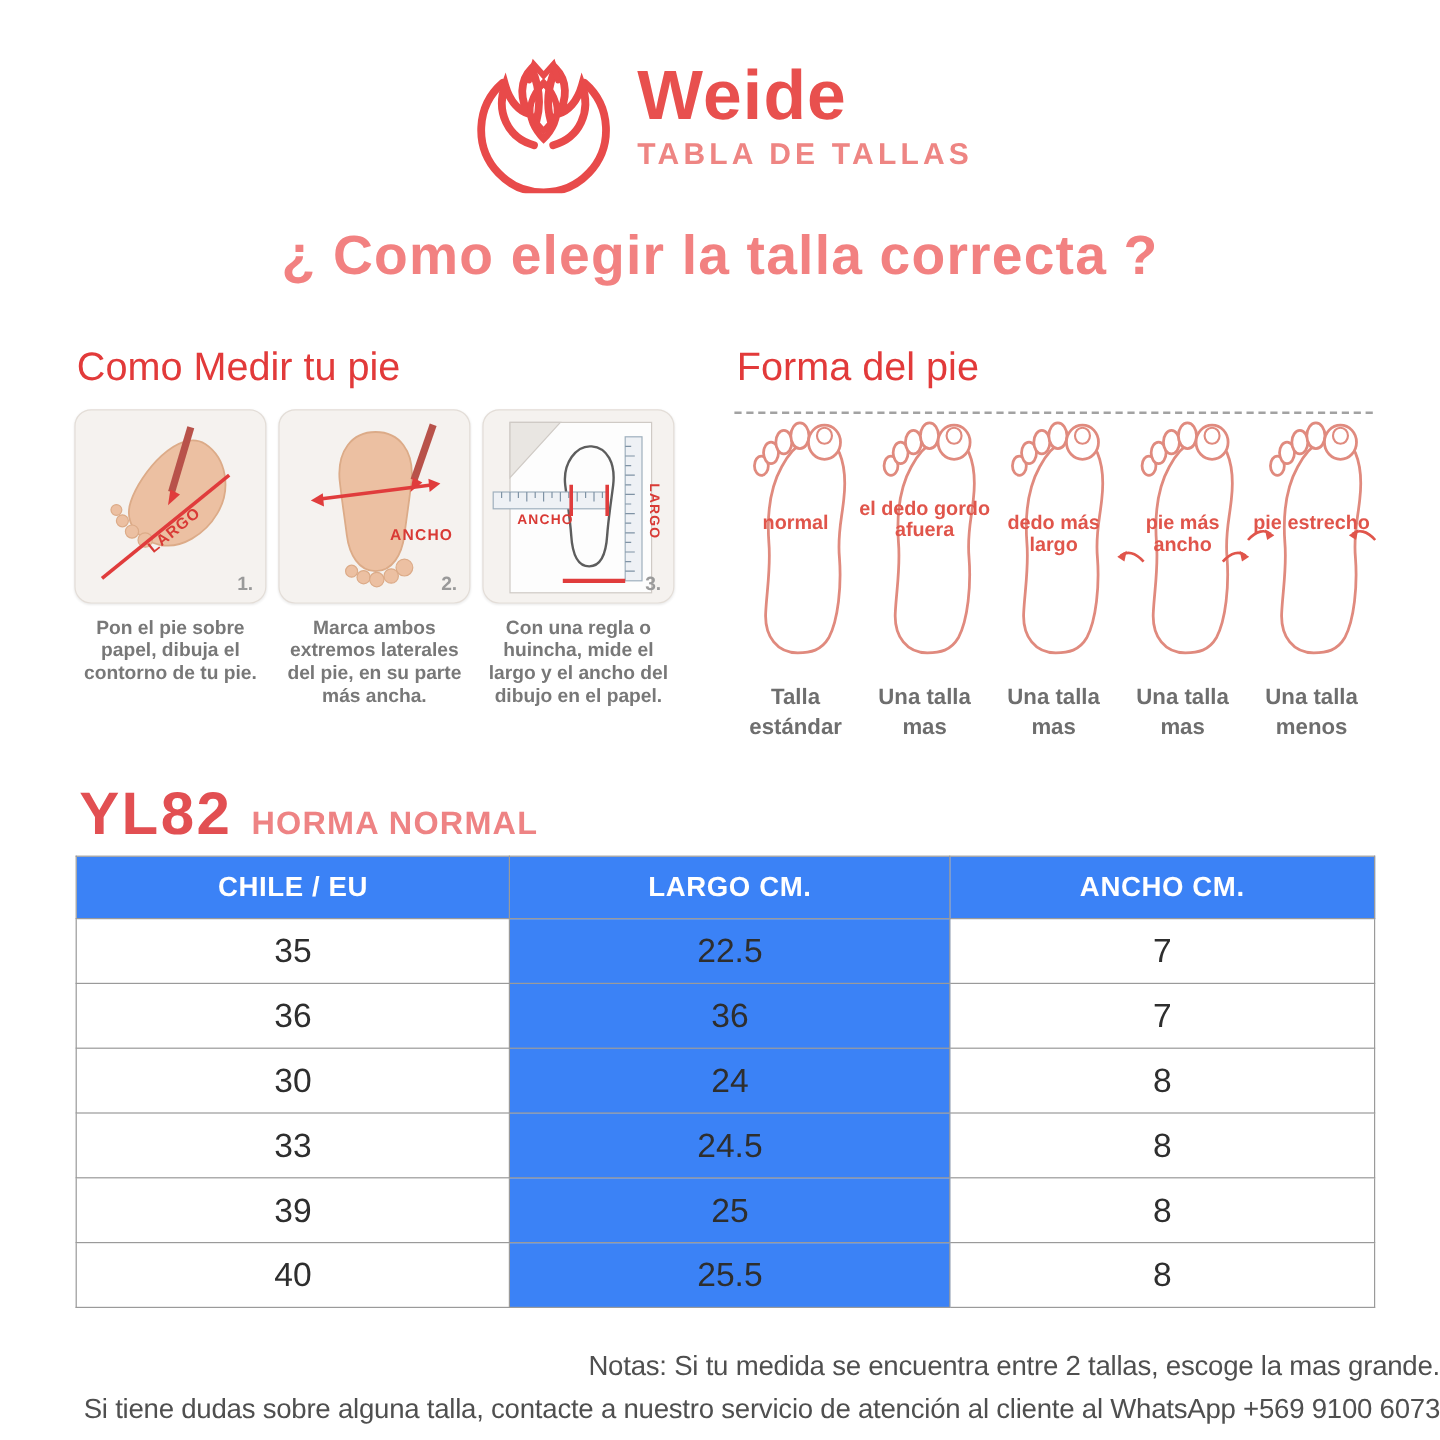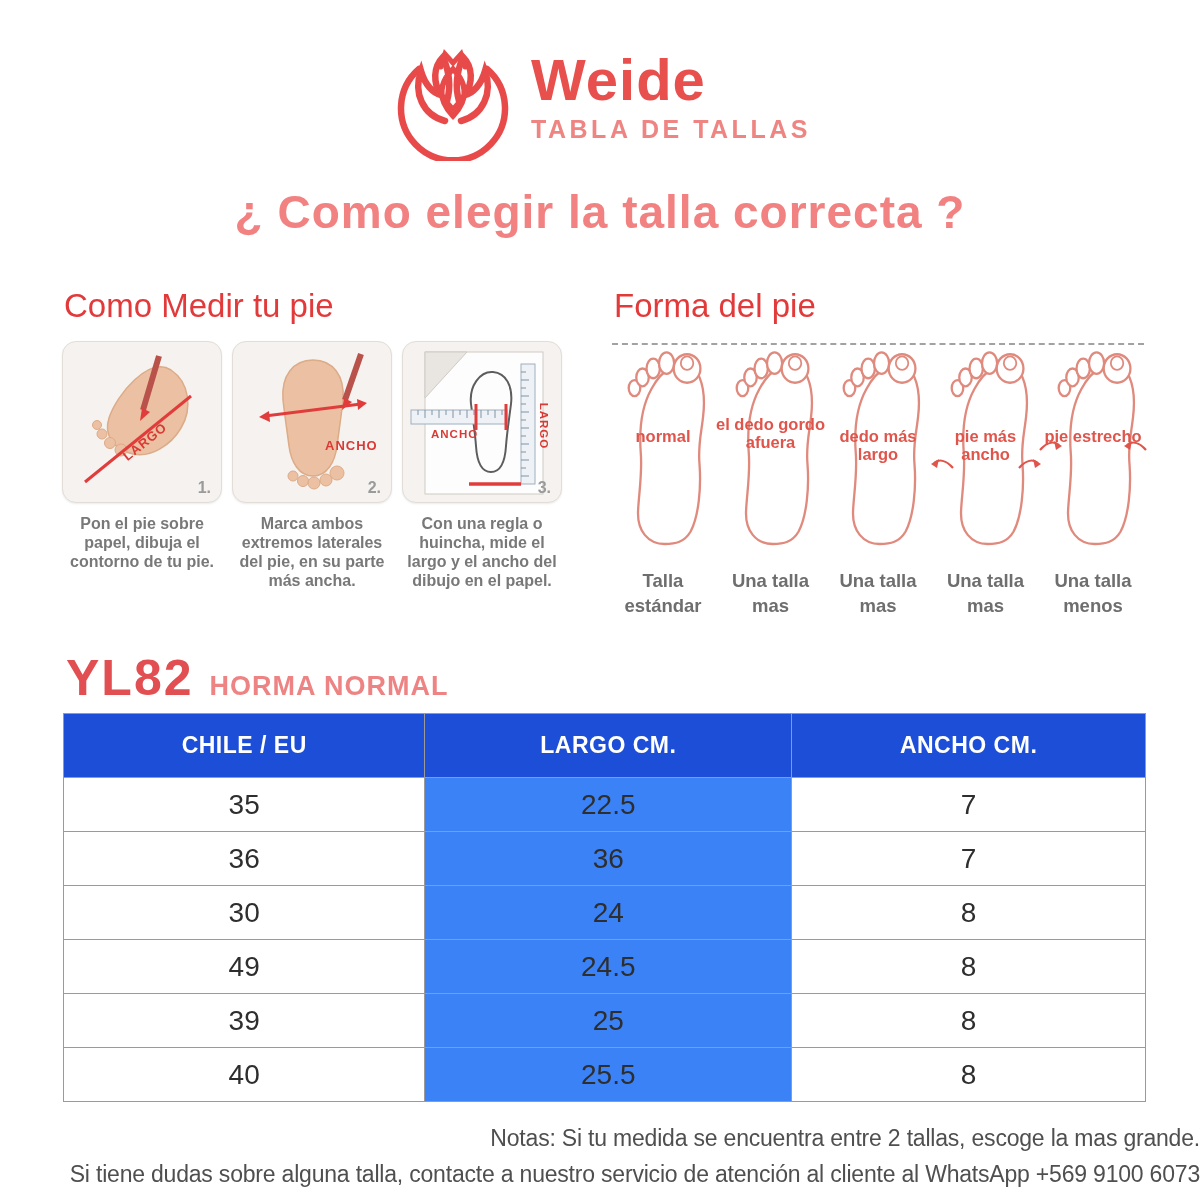--- a/index.html
+++ b/index.html
@@ -46,21 +46,21 @@
   .arrow { position:absolute; width:24px; height:14px; }
   .feet-captions { display:flex; justify-content:space-between; margin-top:10px; }
   .feet-caption { width:102px; text-align:center; font-size:18.5px; font-weight:700; color:#6e6e6e; line-height:1.35; }
 
   
   .size-head { position:absolute; left:66px; top:634px; display:flex; align-items:baseline; gap:16px; }
   .model { font-size:50px; font-weight:700; color:#e24f52; letter-spacing:2px; }
   .model-sub { font-size:27px; font-weight:700; color:#ee8384; letter-spacing:1px; }
   .table-wrap { position:absolute; left:63px; top:698px; width:1083px; }
   table.size { width:100%; border-collapse:collapse; table-layout:fixed; }
-  table.size th { height:64px; background:#1d4ed8; color:#ffffff; font-size:23px; font-weight:700;
+  table.size th { height:52px; background:#3b82f6; color:#ffffff; font-size:23px; font-weight:700;
     letter-spacing:0.5px; border:1px solid #9a9a9a; }
   table.size td { height:54px; font-size:28px; color:#2e2e2e; text-align:center;
     border:1px solid #9a9a9a; background:#ffffff; }
   table.size td.hl { background:#3b82f6; }
 
   
   .notes { position:absolute; top:1106px; left:0; right:0; text-align:right;
     color:#4f4f4f; font-size:23px; line-height:1.55; letter-spacing:-0.2px; }
 </style>
 </head>
@@ -261,21 +261,21 @@
           <td>36</td>
           <td class="hl">36</td>
           <td>7</td>
         </tr>
         <tr>
           <td>30</td>
           <td class="hl">24</td>
           <td>8</td>
         </tr>
         <tr>
-          <td>49</td>
+          <td>33</td>
           <td class="hl">24.5</td>
           <td>8</td>
         </tr>
         <tr>
           <td>39</td>
           <td class="hl">25</td>
           <td>8</td>
         </tr>
         <tr>
           <td>40</td>

